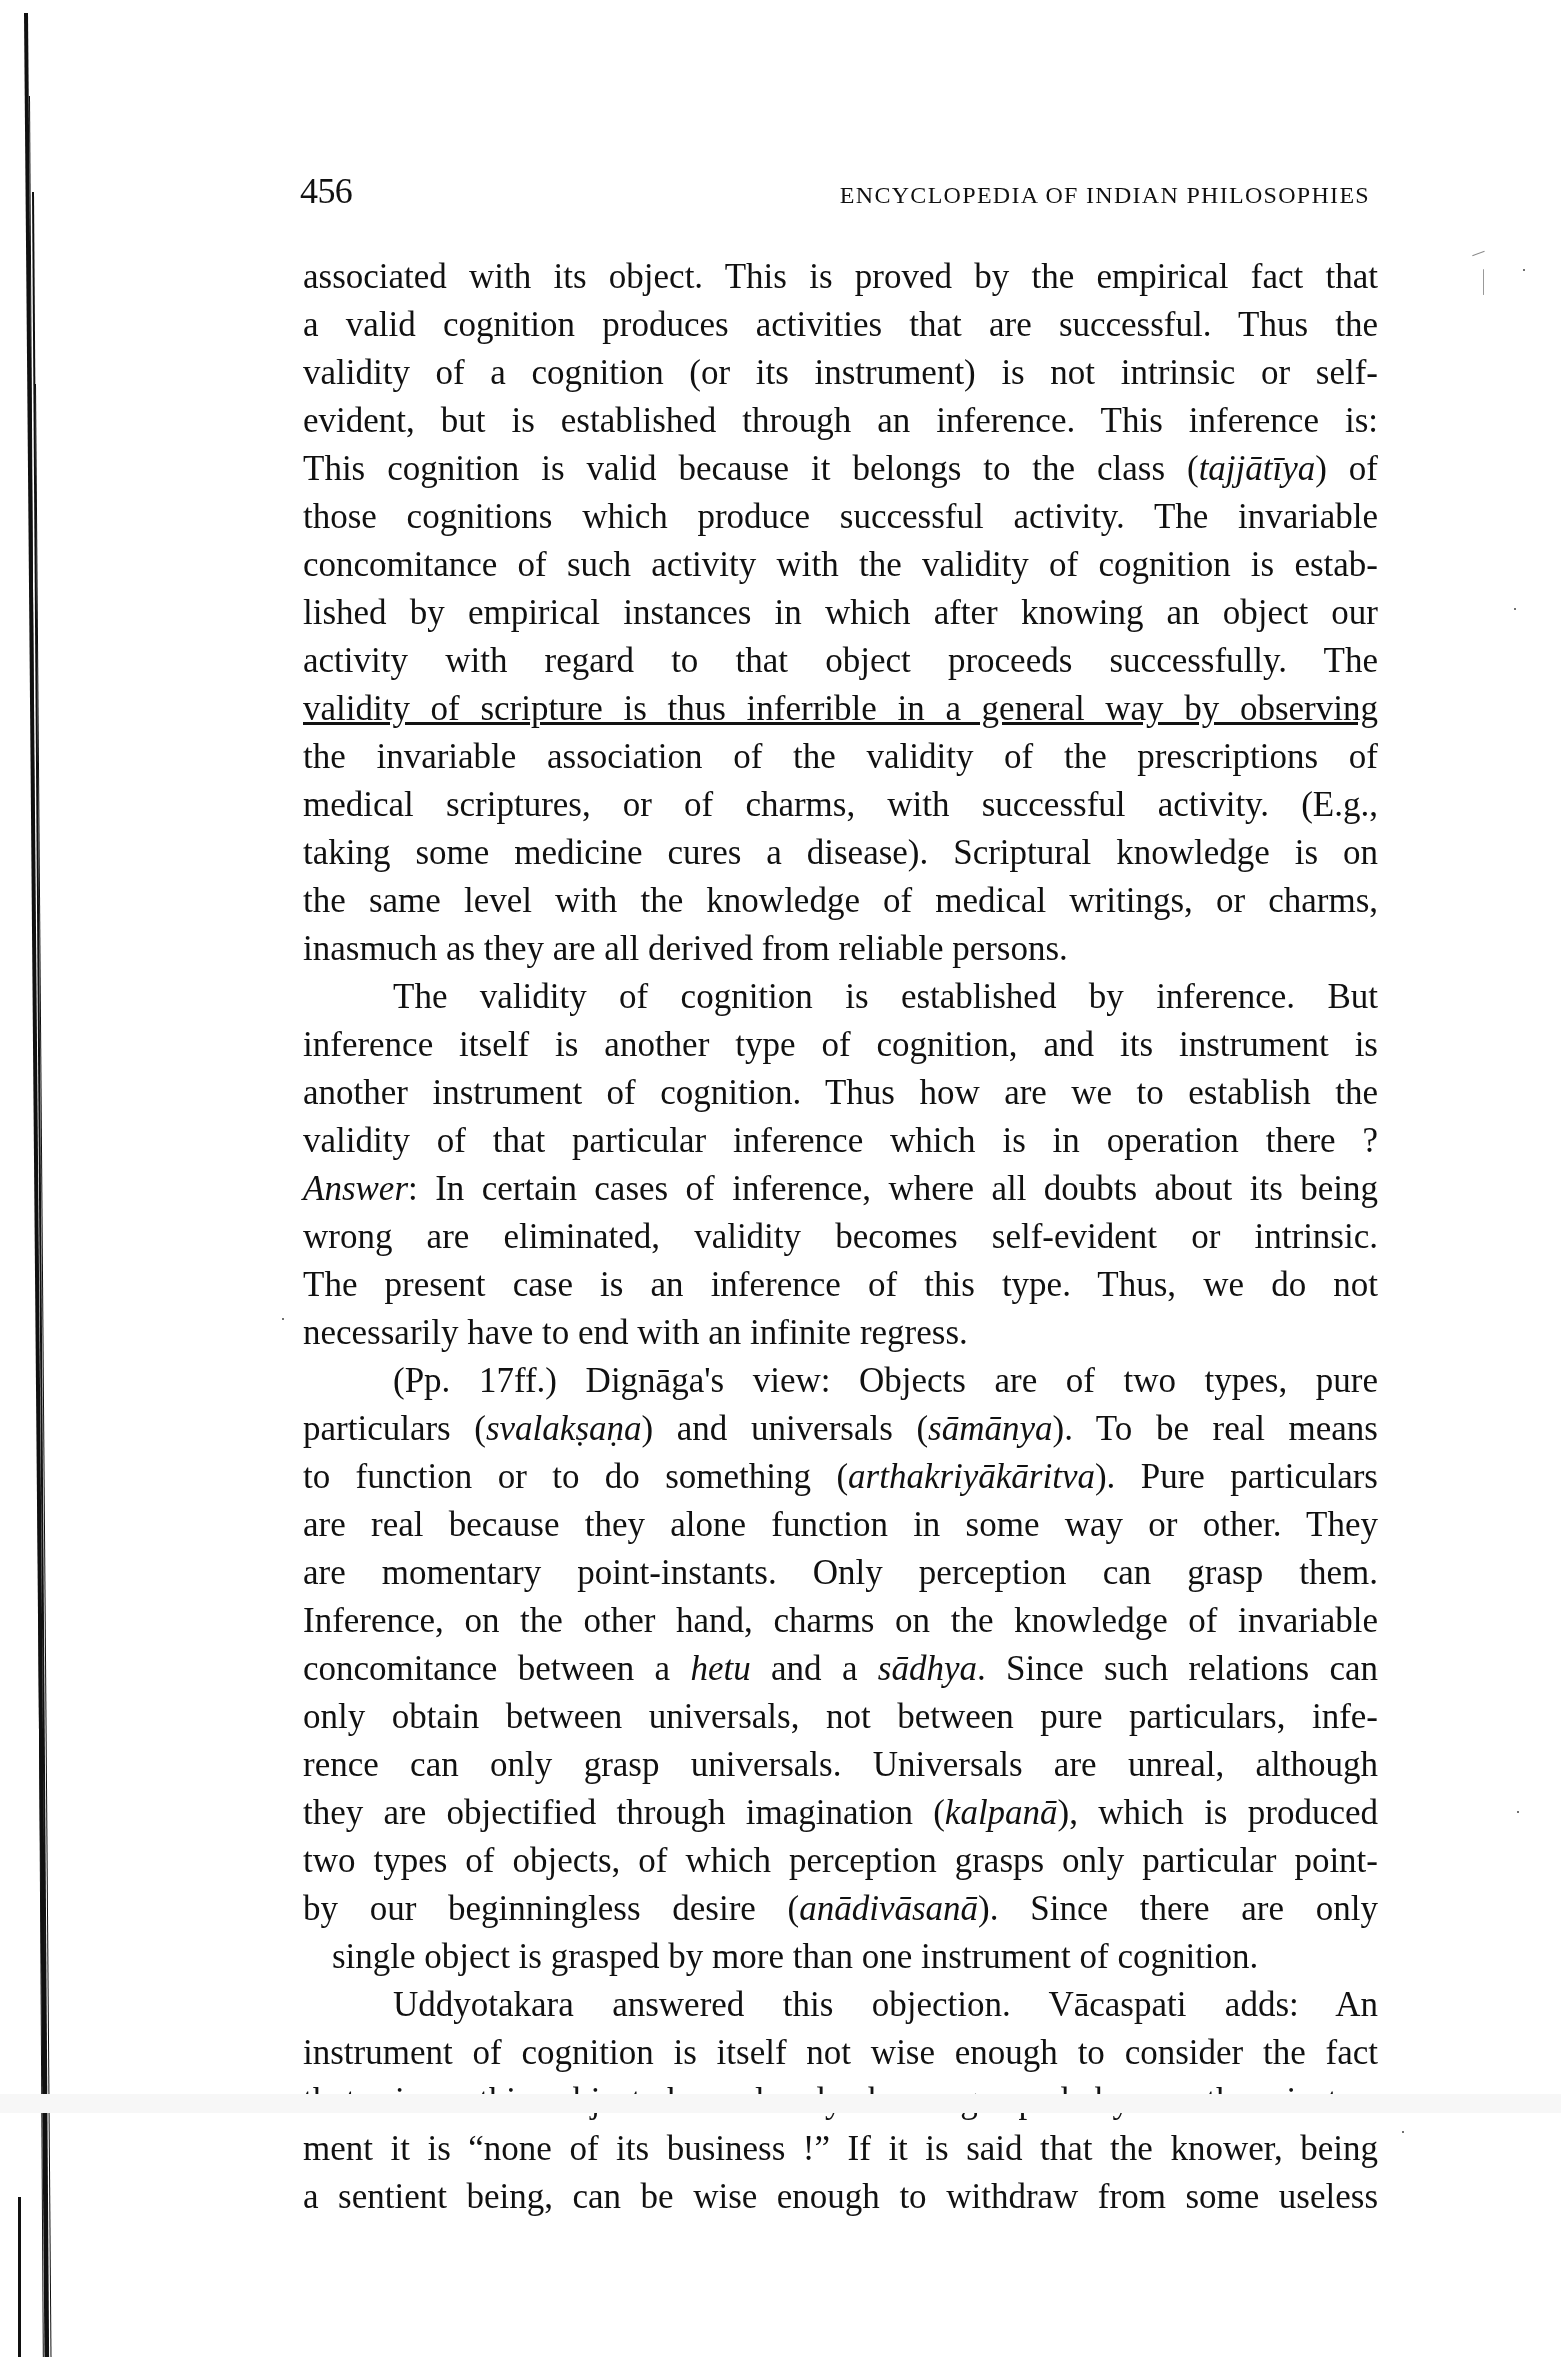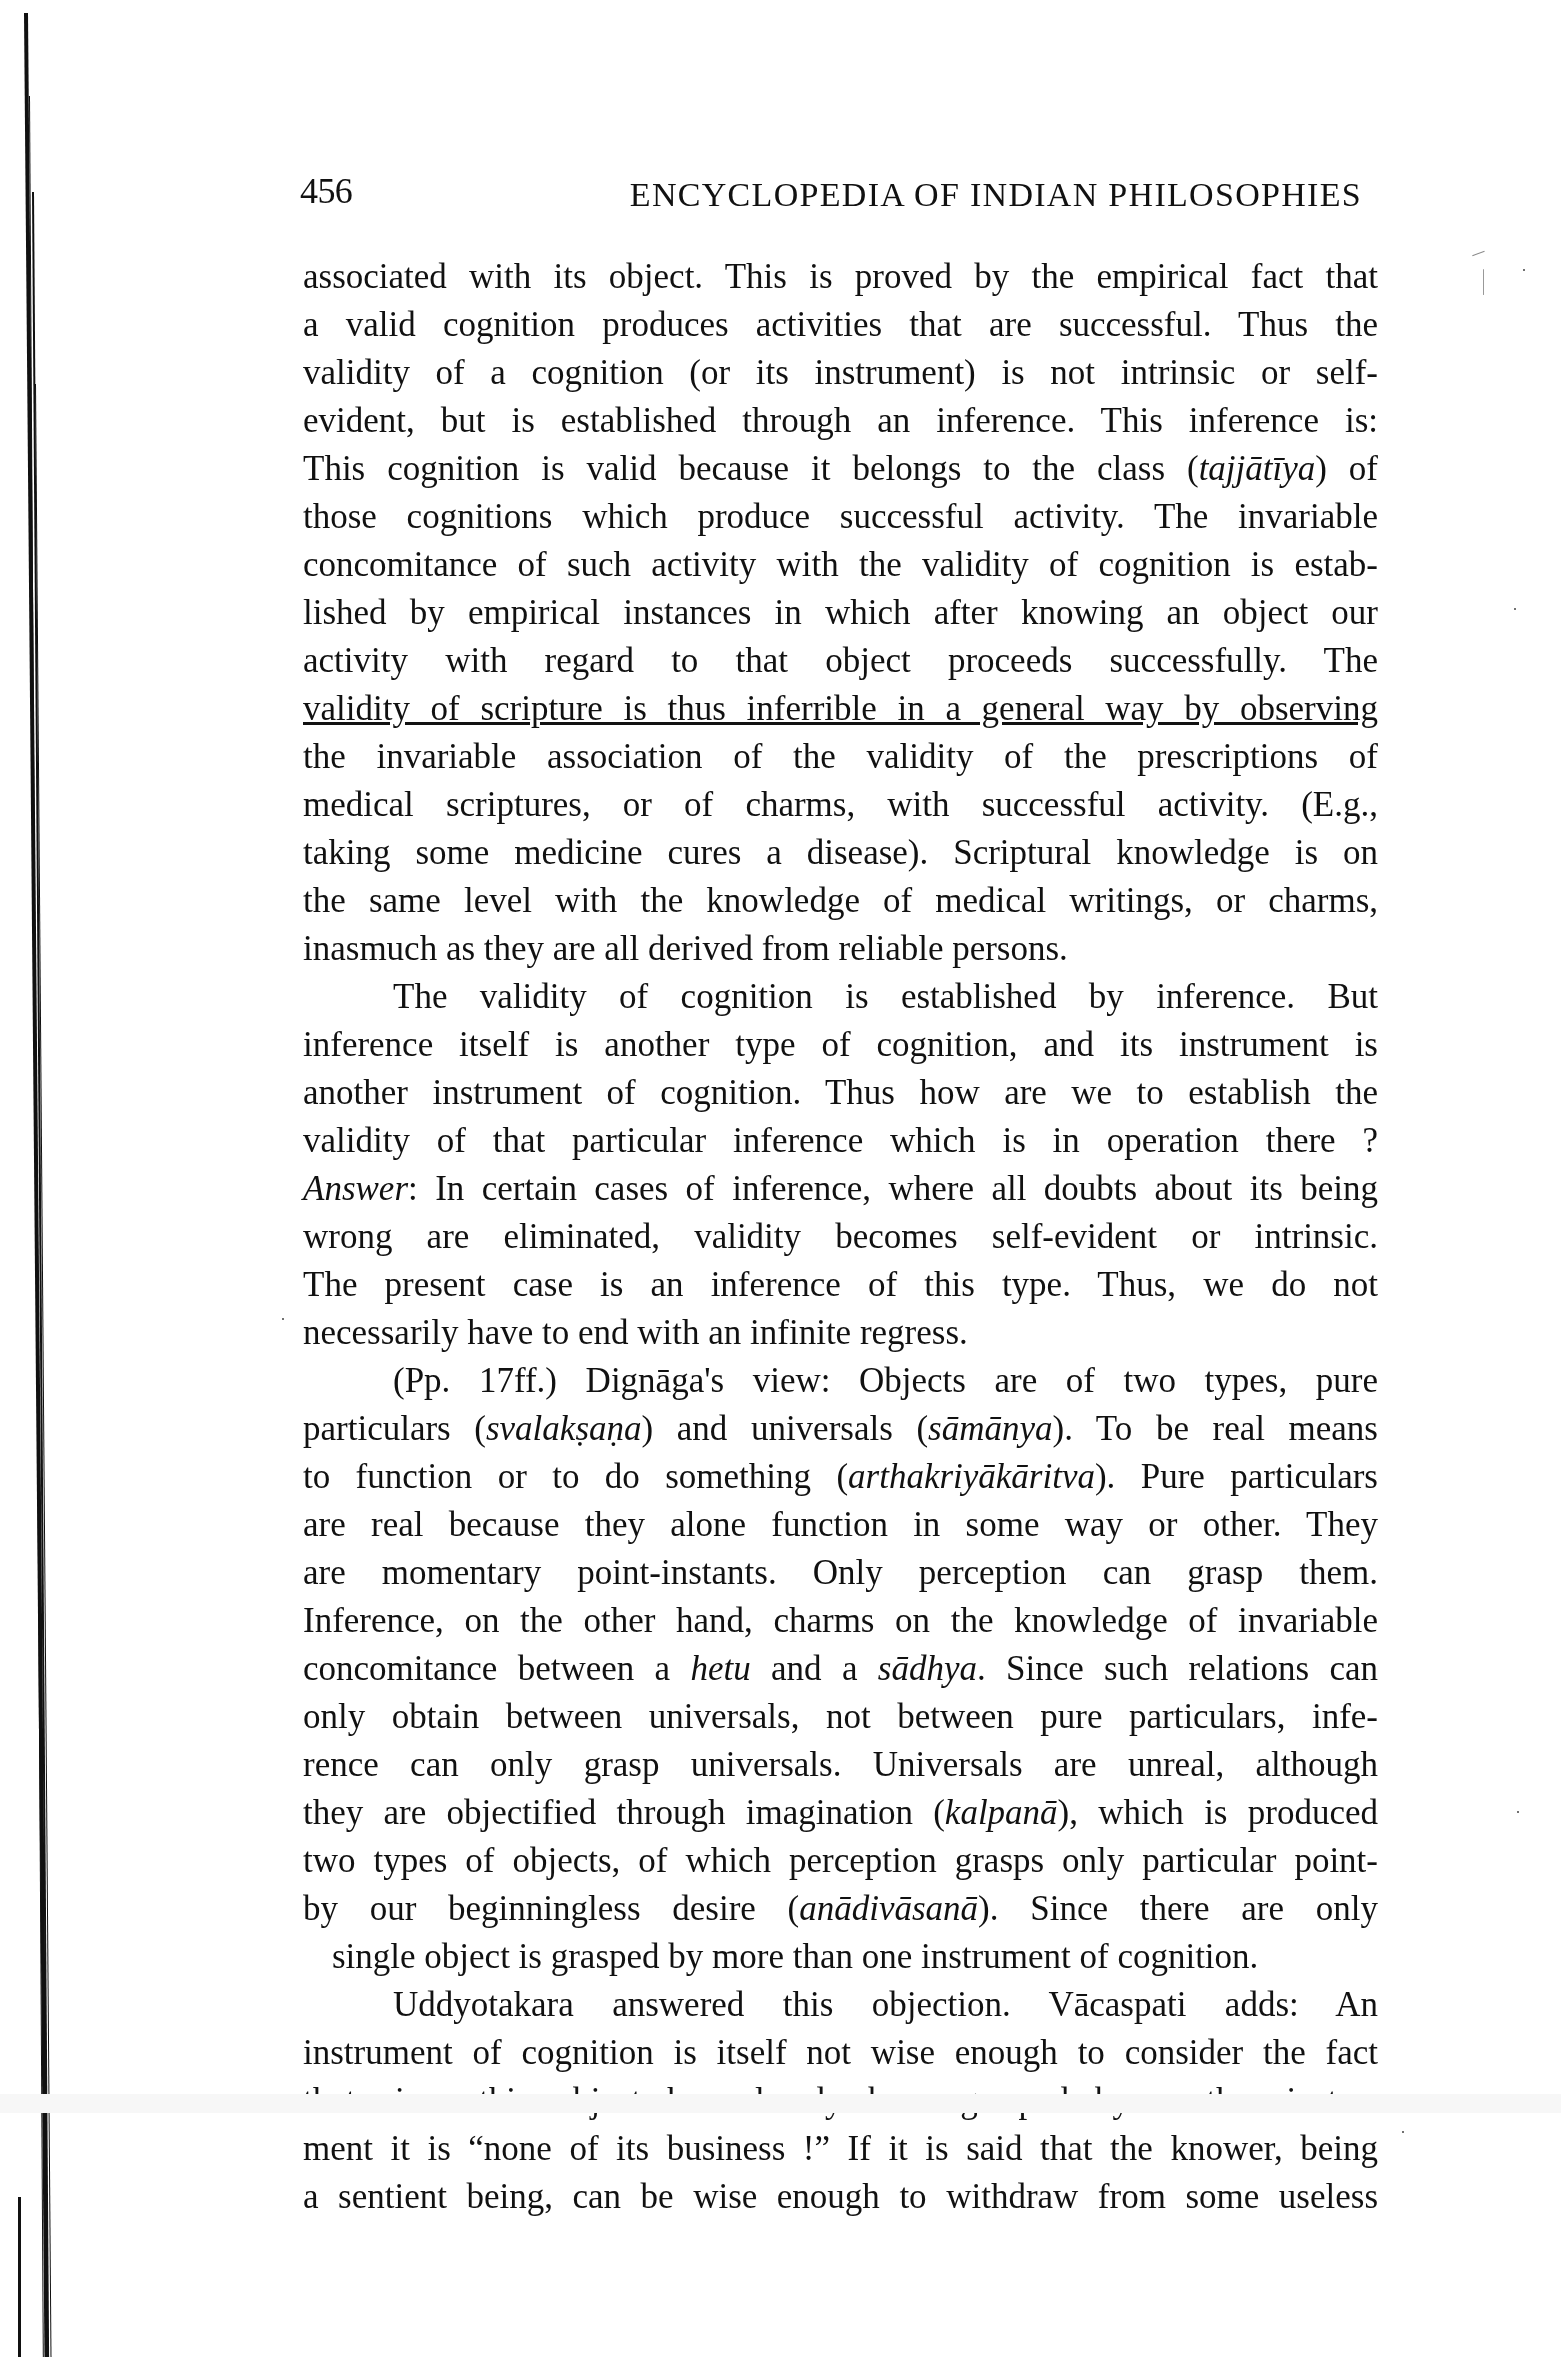--- a/index.html
+++ b/index.html
@@ -2,21 +2,21 @@
 <html style="font-size:10.2px"><head>
 <meta charset="utf-8">
 <style>
   html, body { margin: 0; padding: 0; background: #ffffff; }
   body { width: 1562px; height: 2377px; position: relative; overflow: hidden; }
   .page { position: absolute; left: 0; top: 0; width: 1562px; height: 2113px; background: #ffffff; }
   .binding { position: absolute; top: 0; width: 1.9px; background: #111; }
   .running-head { position: absolute; top: 172px; left: 300px; width: 1078px; height: 38px;
     font-family: "Liberation Serif", "DejaVu Serif", serif; color: #111; }
   .page-number { position: absolute; left: 0; top: 0; font-size: 36px; line-height: 38px; letter-spacing: -0.6px; }
-  .head-title { position: absolute; right: 16px; top: 9px; font-size: 34px; line-height: 28px; letter-spacing: 1.3px; font-variant: small-caps; text-transform: uppercase; }
+  .head-title { position: absolute; right: 8px; top: 9px; font-size: 24px; line-height: 28px; letter-spacing: 1.3px; font-variant: small-caps; text-transform: uppercase; }
   .body-text { position: absolute; left: 303px; top: 253px; width: 1075px;
     font-family: "Liberation Serif", "DejaVu Serif", serif; font-size: 35px; line-height: 48px; color: #111; }
   .line { display: block; white-space: nowrap; text-align: justify; text-align-last: justify; height: 48px; overflow: visible; }
   .line.last { text-align-last: left; }
   .line.indent { padding-left: 90px; }
   em { font-style: italic; }
   .noise { position: absolute; width: 1.9px; height: 1.9px; background: #444; border-radius: 50%; }
   .bottom-strip { position: absolute; left: 0; bottom: 0; width: 1562px; height: 19px; background: #f7f7f7; }
 </style>
 </head>

